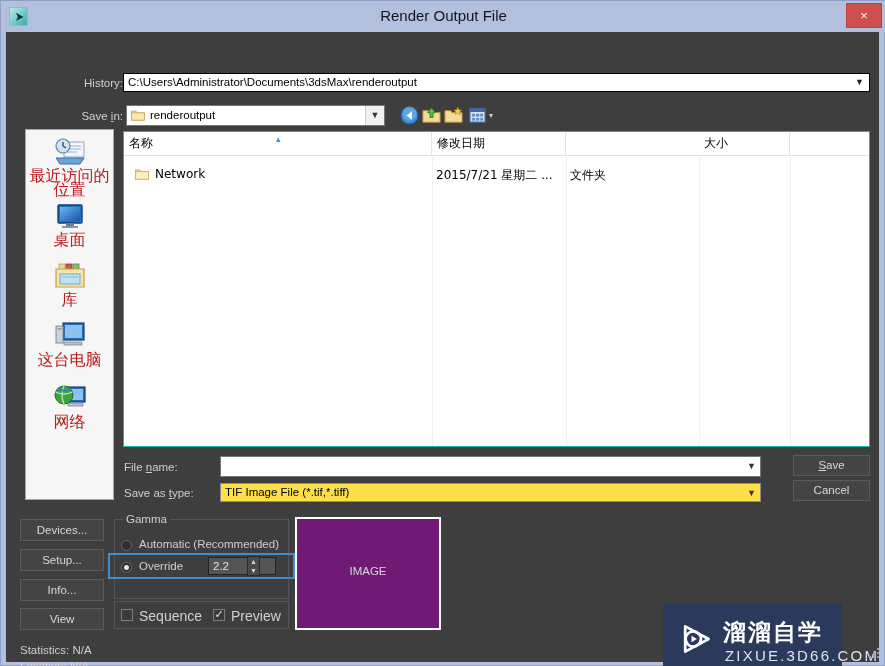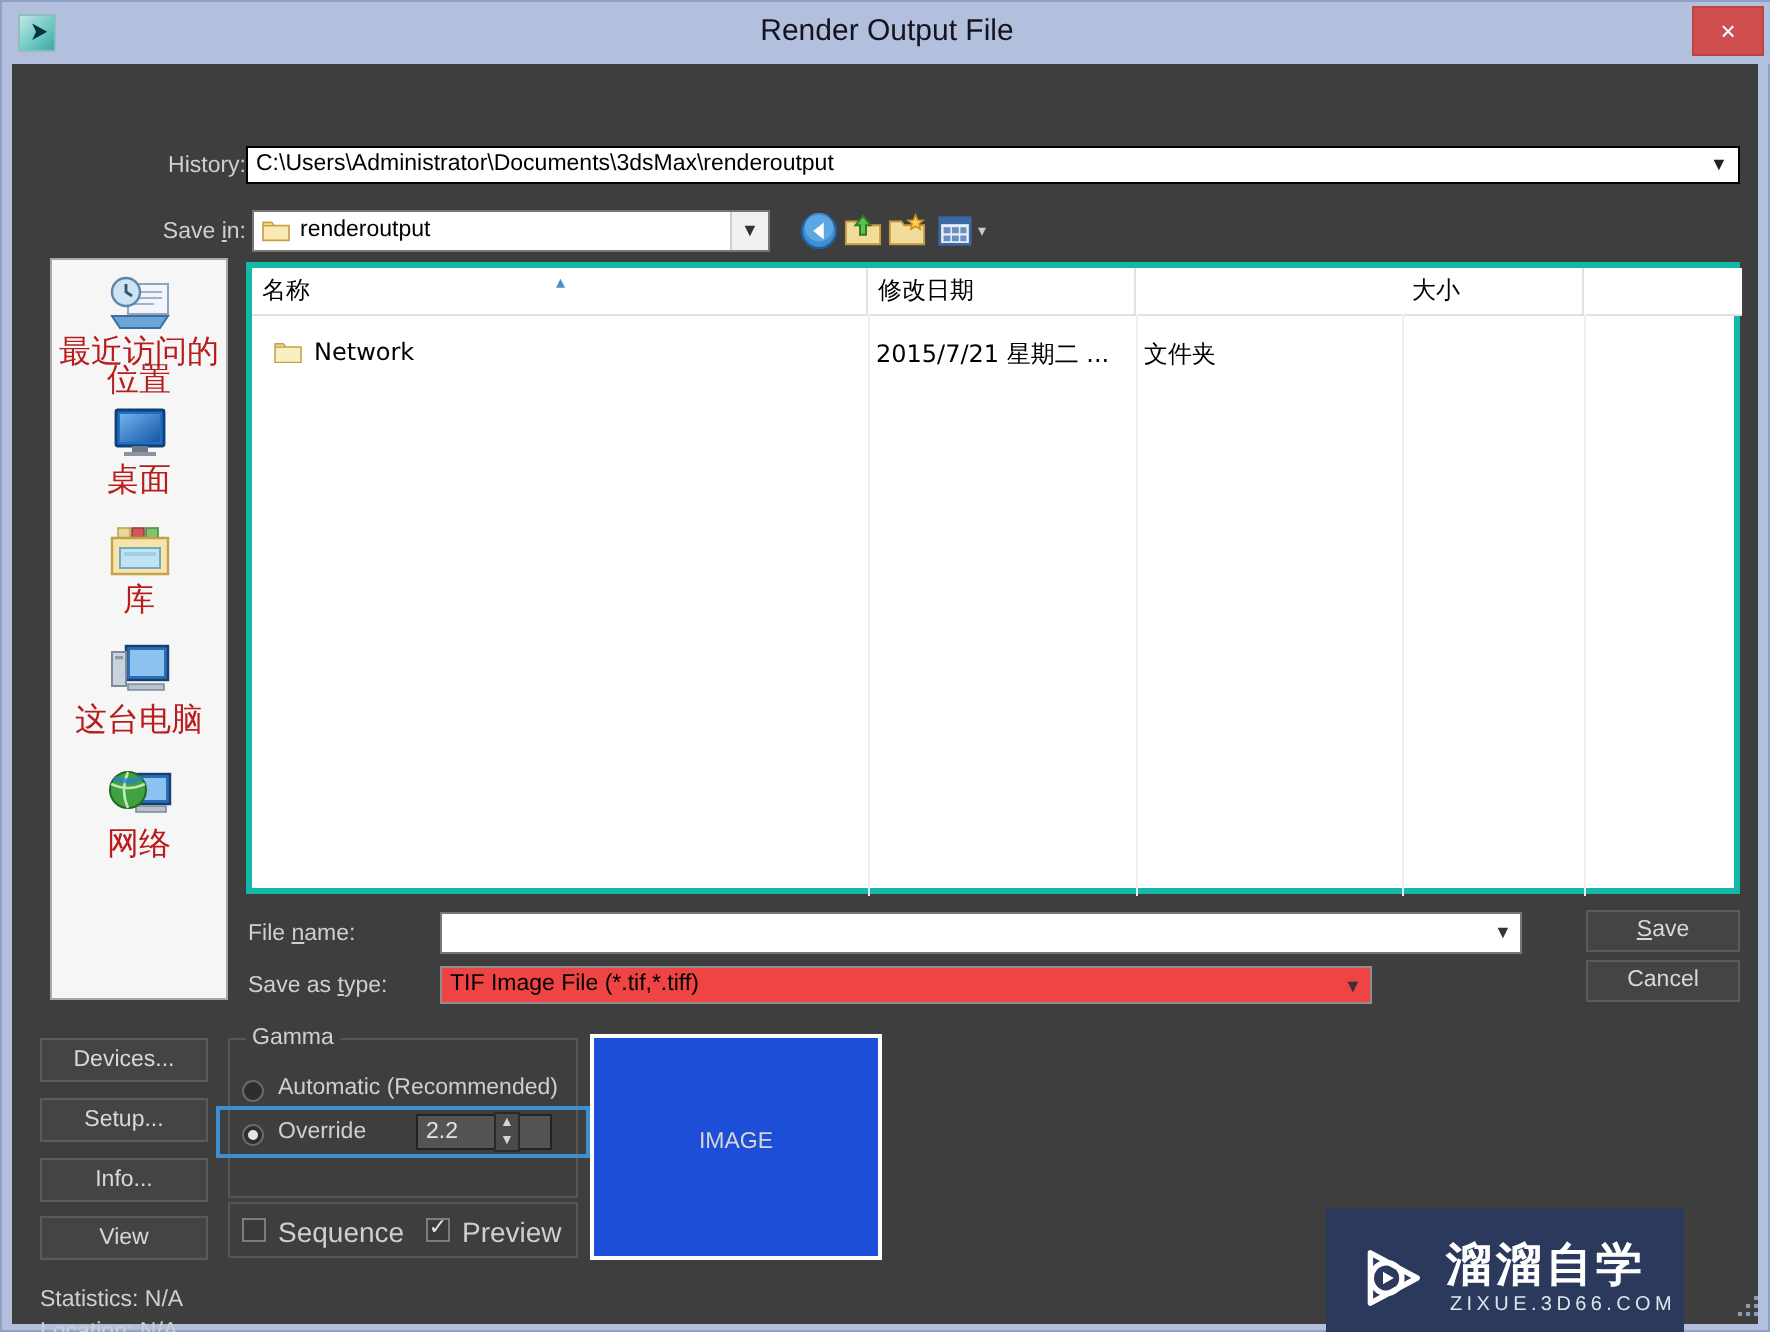--- a/index.html
+++ b/index.html
@@ -207,21 +207,21 @@
   #place1 { top: 70px; }
   #place2 { top: 130px; }
   #place3 { top: 190px; }
   #place4 { top: 252px; }
   
   #filelist {
     position: absolute;
     left: 117px; top: 99px;
     width: 747px; height: 316px;
     background: #ffffff;
-    border: 3px solid #14b8a6;
+    border: 1px solid #14b8a6;
     box-sizing: border-box;
   }
   #fl-header {
     position: absolute;
     left: 0; top: 0;
     width: 745px; height: 23px;
     background: #ffffff;
     border-bottom: 1px solid #e1e1e1;
   }
   .fl-th {
@@ -309,22 +309,22 @@
     font-size: 11.5px;
     color: #000;
   }
   #st-label {
     position: absolute;
     left: 118px; top: 455px;
   }
   #st-combo {
     position: absolute;
     left: 214px; top: 451px;
-    width: 466px; height: 19px;
-    background: #ef4444;
+    width: 541px; height: 19px;
+    background: #fde047;
     border: 1px solid #8d8d8d;
     box-sizing: border-box;
   }
   #st-value {
     position: absolute;
     left: 4px; top: 2px;
     font-size: 11.5px;
     color: #000;
   }
   .dark-btn {
@@ -482,21 +482,21 @@
     left: 18px; top: 0;
     font-size: 14px;
     color: #cfcfcf;
     white-space: nowrap;
   }
   
   #image-preview {
     position: absolute;
     left: 289px; top: 485px;
     width: 146px; height: 113px;
-    background: #1d4ed8;
+    background: #701a75;
     border: 2px solid #ffffff;
     box-sizing: border-box;
   }
   #image-preview .txt {
     position: absolute;
     left: 0; top: 46px;
     width: 142px;
     text-align: center;
     color: #d6d6d6;
     font-size: 11.5px;
@@ -518,21 +518,21 @@
     left: 60px; top: 13px;
     font-size: 23px;
     color: #ffffff;
     letter-spacing: 2px;
     font-family: "DejaVu Sans", "Liberation Sans", sans-serif;
     font-weight: bold;
   }
   #wm-en {
     position: absolute;
     left: 62px; top: 43px;
-    font-size: 10px;
+    font-size: 15px;
     color: #dfe3ec;
     letter-spacing: 2.2px;
     font-family: "Liberation Sans", sans-serif;
   }
   
   #grip {
     position: absolute;
     right: 4px; bottom: 4px;
     width: 13px; height: 13px;
   }

